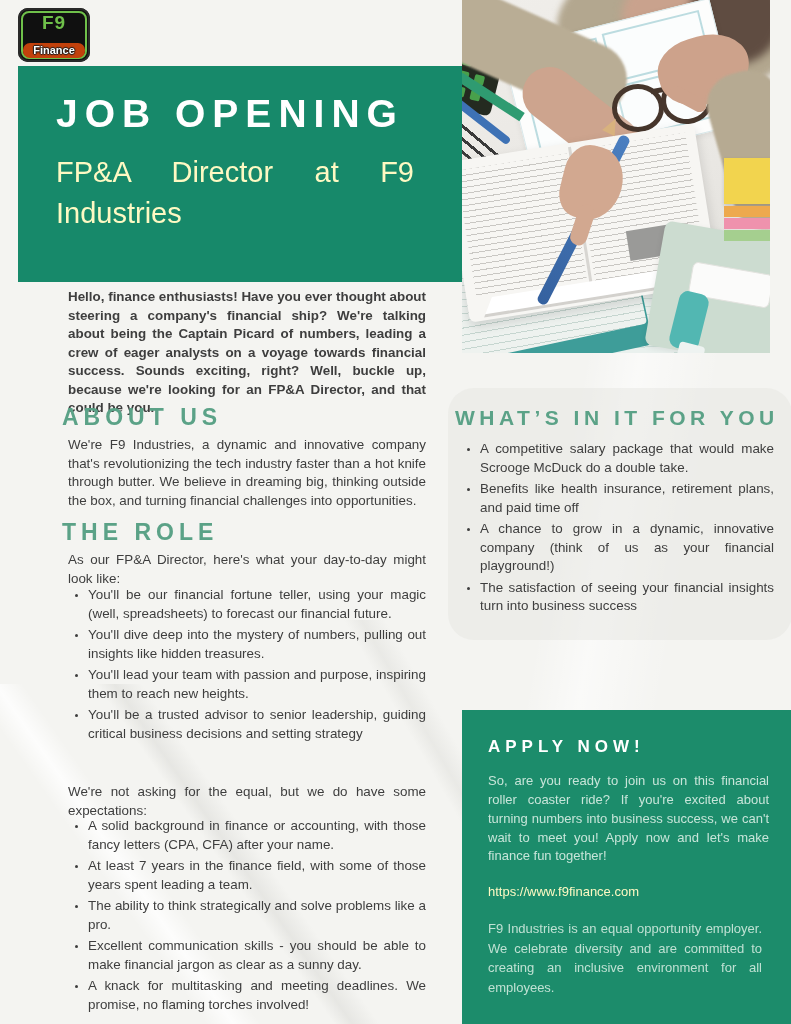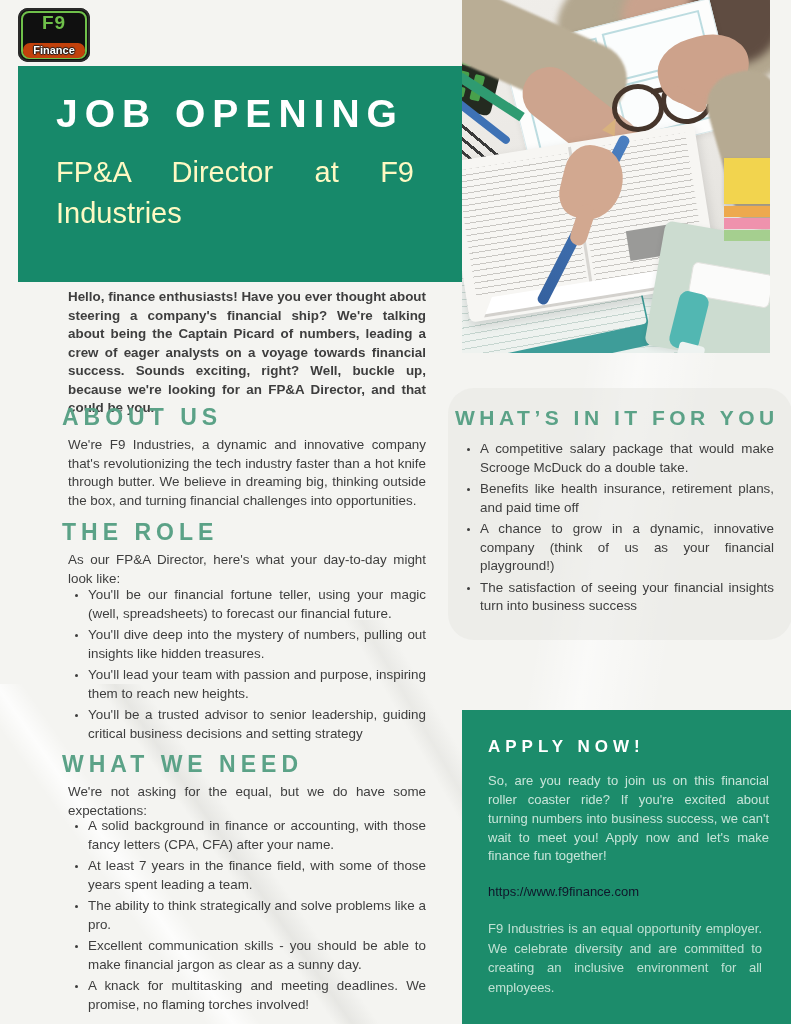--- a/index.html
+++ b/index.html
@@ -53,21 +53,21 @@
   .benefits-panel{position:absolute;left:448px;top:388px;width:344px;height:252px;border-radius:26px;
                   background:rgba(228,228,224,.45);}
   .h-benefits{left:455px;top:406px;font-size:21px;letter-spacing:4.5px;}
   .benefits-list{left:458px;top:440px;width:316px;}
 
   
   .apply{position:absolute;left:462px;top:710px;width:329px;height:314px;background:#1c8c6b;
          box-sizing:border-box;padding:27px 22px 0 26px;}
   .apply-title{color:#ffffff;font-weight:800;font-size:17px;letter-spacing:5px;white-space:nowrap;}
   .apply-body{margin-top:15px;color:#c7e5d9;font-size:13px;line-height:1.45;text-align:justify;}
-  .apply-link{display:block;margin-top:18px;color:#0f172a;font-size:13px;text-decoration:none;}
+  .apply-link{display:block;margin-top:18px;color:#fef9c3;font-size:13px;text-decoration:none;}
   .apply-eeo{margin-top:20px;width:274px;color:#bfe1d3;font-size:13px;line-height:1.5;text-align:justify;}
 
   
   .photo{position:absolute;left:462px;top:0;width:308px;height:353px;overflow:hidden;
          background:linear-gradient(160deg,#f0eeea 0%,#e9e7e3 55%,#dedcd8 100%);}
   .photo *{position:absolute;}
   .ph-hoodie{left:95px;top:-50px;width:245px;height:155px;background:#b3a78f;border-radius:45% 40% 50% 45%;
              transform:rotate(-6deg);filter:blur(3px);}
   .ph-head{left:160px;top:-28px;width:108px;height:88px;background:#c9a28d;border-radius:50%;filter:blur(4px);}
   .ph-hair{left:228px;top:-34px;width:92px;height:98px;background:#5f4c41;border-radius:50%;filter:blur(4px);}
@@ -210,21 +210,20 @@
   <div class="para role-lead">As our FP&amp;A Director, here's what your day-to-day might look like:</div>
   <div class="para role-list">
     <ul class="blts">
       <li>You'll be our financial fortune teller, using your magic (well, spreadsheets) to forecast our financial future.</li>
       <li>You'll dive deep into the mystery of numbers, pulling out insights like hidden treasures.</li>
       <li>You'll lead your team with passion and purpose, inspiring them to reach new heights.</li>
       <li>You'll be a trusted advisor to senior leadership, guiding critical business decisions and setting strategy</li>
     </ul>
   </div>
 
-  <div class="h-green h-need">WHAT WE NEED</div>
   <div class="para need-lead">We're not asking for the equal, but we do have some expectations:</div>
   <div class="para need-list">
     <ul class="blts">
       <li>A solid background in finance or accounting, with those fancy letters (CPA, CFA) after your name.</li>
       <li>At least 7 years in the finance field, with some of those years spent leading a team.</li>
       <li>The ability to think strategically and solve problems like a pro.</li>
       <li>Excellent communication skills - you should be able to make financial jargon as clear as a sunny day.</li>
       <li>A knack for multitasking and meeting deadlines. We promise, no flaming torches involved!</li>
     </ul>
   </div>

